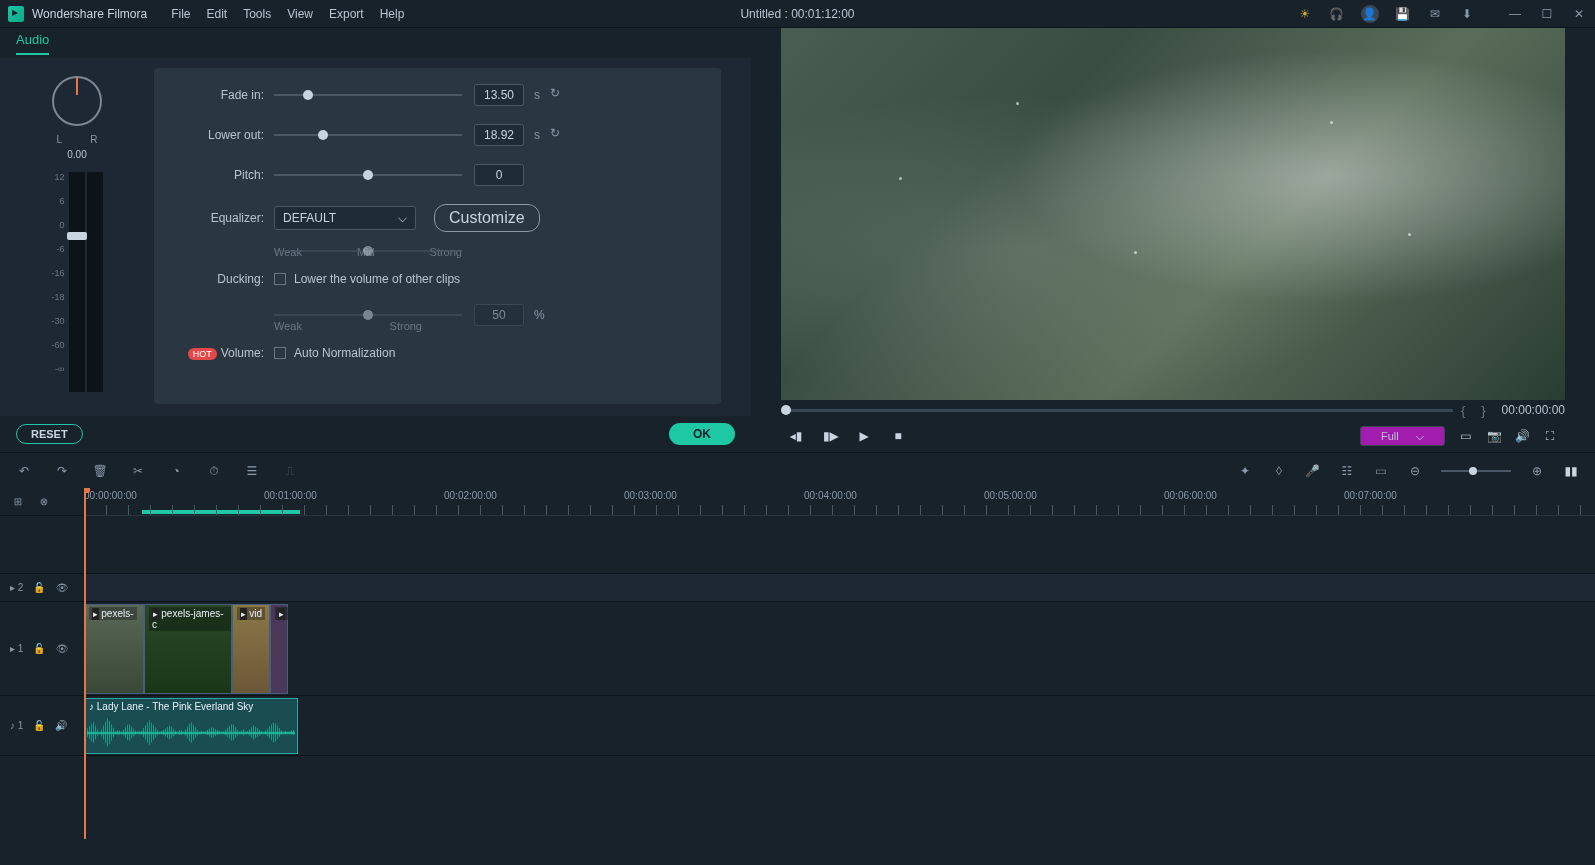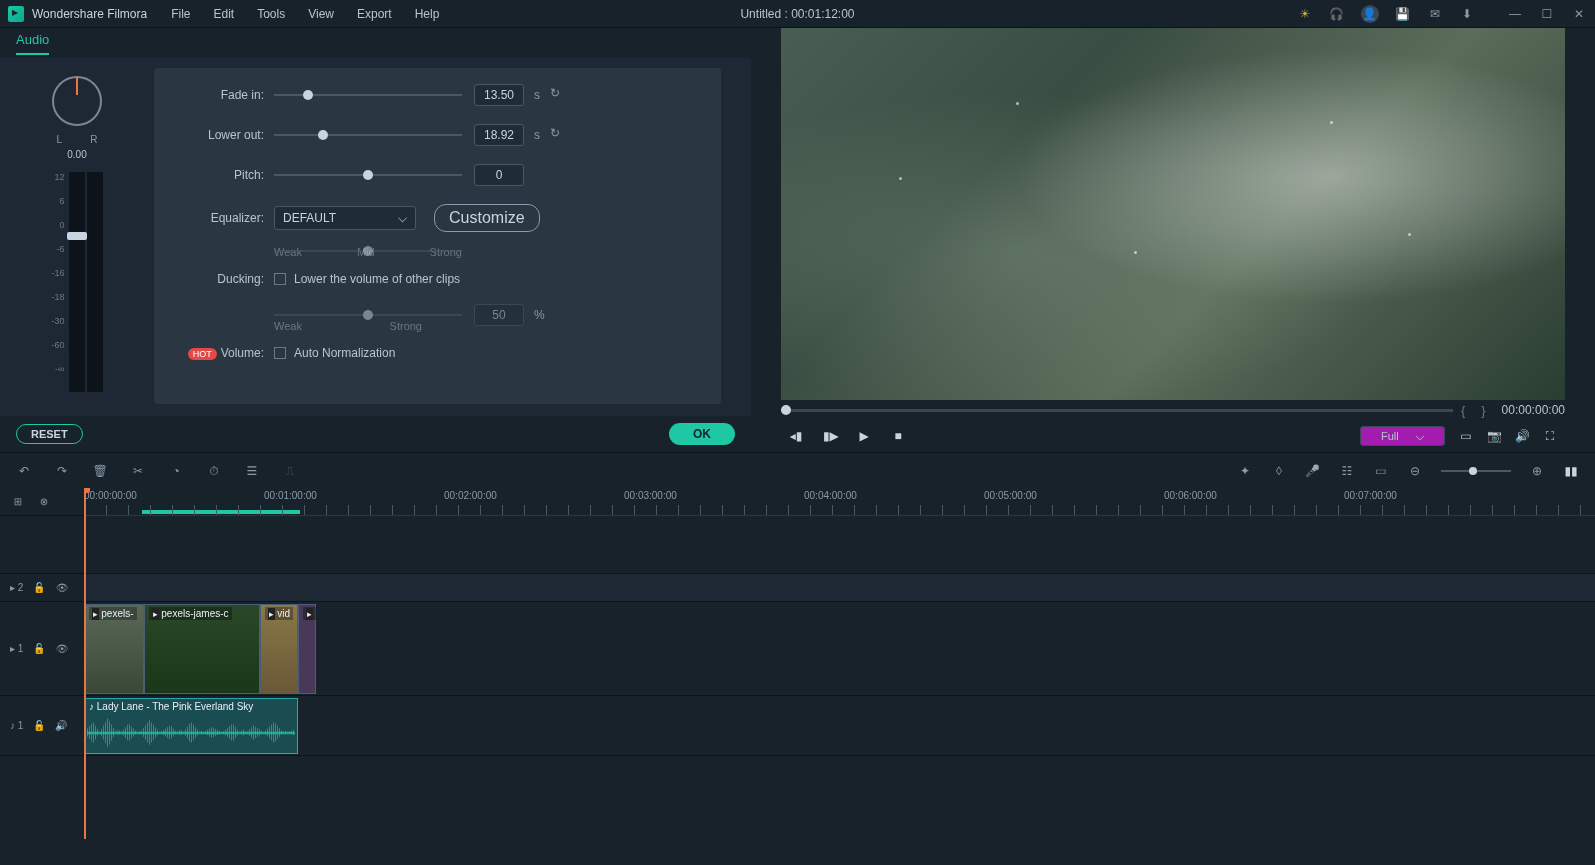--- a/index.html
+++ b/index.html
@@ -3,21 +3,21 @@
 <meta charset="utf-8">
 <style>
 * { margin: 0; padding: 0; box-sizing: border-box; font-family: -apple-system, BlinkMacSystemFont, "Segoe UI", Arial, sans-serif; }
 body { background: #17222b; color: #b8c5d1; font-size: 12px; width: 1595px; height: 865px; overflow: hidden; }
 
 
 .titlebar { height: 28px; background: #17222b; display: flex; align-items: center; padding: 0 8px; border-bottom: 1px solid #0d1419; }
 .logo { width: 16px; height: 16px; margin-right: 8px; background: linear-gradient(135deg, #1ec8a5, #0aa888); border-radius: 2px; position: relative; }
 .logo::after { content: "▶"; position: absolute; color: #17222b; font-size: 8px; top: 2px; left: 4px; }
 .app-title { color: #c8d4df; font-size: 12px; margin-right: 24px; }
-.menu { display: flex; gap: 23px; }
+.menu { display: flex; gap: 16px; }
 .menu-item { color: #b8c5d1; cursor: pointer; }
 .center-title { position: absolute; left: 50%; transform: translateX(-50%); color: #b8c5d1; }
 .titlebar-right { margin-left: auto; display: flex; gap: 16px; align-items: center; }
 .titlebar-icon { width: 16px; height: 16px; display: flex; align-items: center; justify-content: center; color: #8a9aa8; cursor: pointer; }
 .win-controls { display: flex; gap: 16px; margin-left: 16px; }
 
 
 .main { display: flex; height: 424px; }
 .left-panel { width: 751px; display: flex; flex-direction: column; background: #1f2b36; }
 .tab-bar { height: 30px; display: flex; align-items: center; padding: 0 16px; background: #17222b; }
@@ -343,21 +343,21 @@
       <span class="ruler-mark" style="left:1260px">00:07:00:00</span>
       <div class="ruler-ticks"></div>
     </div>
     <div class="track-zone tz-spacer"></div>
     <div class="track-zone tz-v2"></div>
     <div class="track-zone tz-v1">
       <div class="clip" style="width:60px">
           <div class="clip-body"></div>
           <span class="clip-label"><span class="clip-icon">▸</span> <span>pexels-</span></span>
         </div>
-      <div class="clip" style="width:116px">
+      <div class="clip" style="width:88px">
           <div class="clip-body" style="background:linear-gradient(180deg,#2a4828,#1a3818)"></div>
           <span class="clip-label"><span class="clip-icon">▸</span> <span>pexels-james-c</span></span>
         </div>
       <div class="clip" style="width:38px">
           <div class="clip-body" style="background:linear-gradient(180deg,#8a7848,#6a5838)"></div>
           <span class="clip-label"><span class="clip-icon">▸</span> <span>vid</span></span>
         </div>
       <div class="clip" style="width:18px">
           <div class="clip-body" style="background:#4a3858"></div>
           <span class="clip-label"><span class="clip-icon">▸</span></span>

